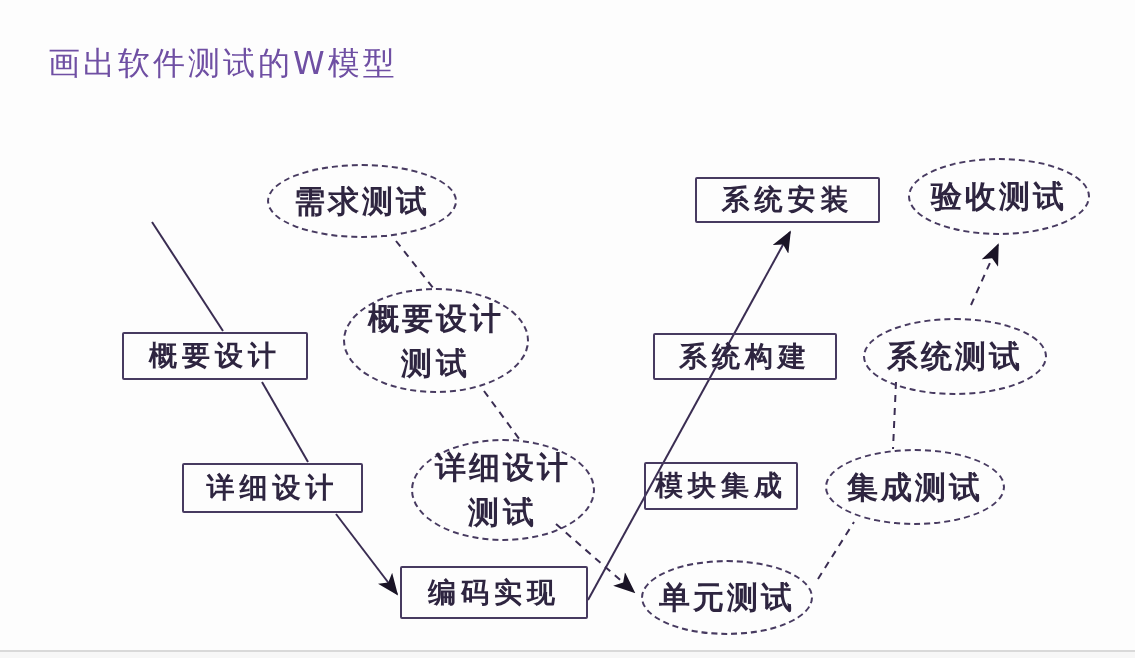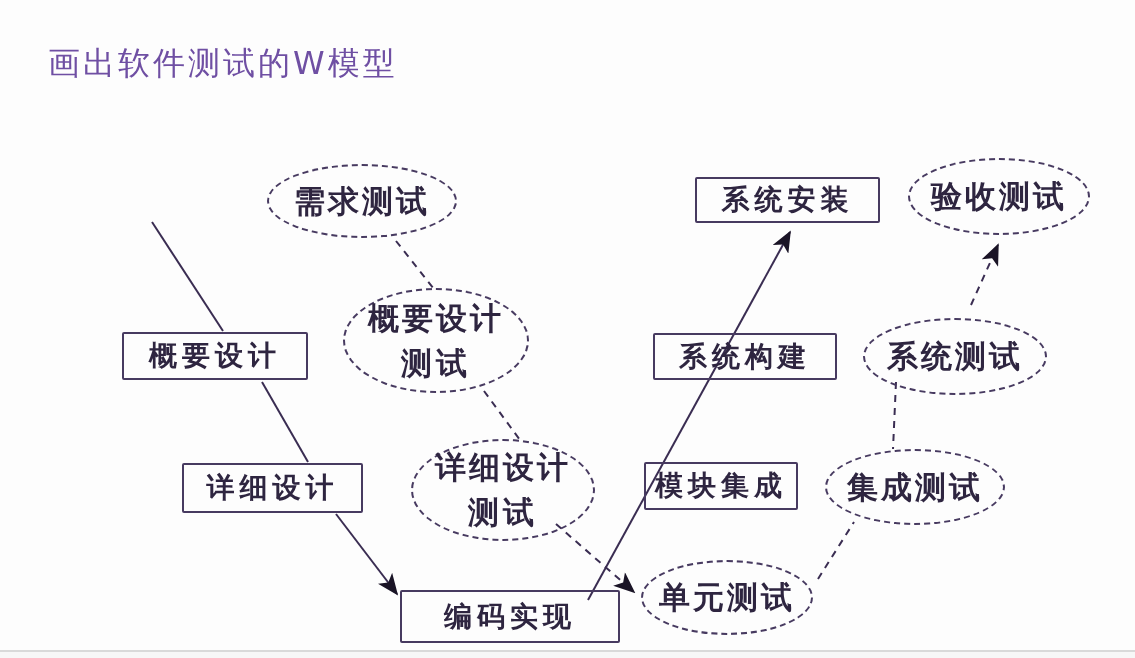--- a/index.html
+++ b/index.html
@@ -76,21 +76,21 @@
 
 
   <div class="node rect-node" style="left:122px;top:332px;width:186px;height:48px;">
     <span>概要设计</span>
   </div>
 
   <div class="node rect-node" style="left:182px;top:463px;width:181px;height:50px;">
     <span>详细设计</span>
   </div>
 
-  <div class="node rect-node" style="left:400px;top:590px;width:220px;height:53px;">
+  <div class="node rect-node" style="left:400px;top:566px;width:188px;height:53px;">
     <span>编码实现</span>
   </div>
 
   <div class="node rect-node" style="left:612px;top:462px;width:154px;height:48px;margin-left:32px;">
     <span>模块集成</span>
   </div>
 
   <div class="node rect-node" style="left:695px;top:177px;width:185px;height:46px;">
     <span>系统安装</span>
   </div>

